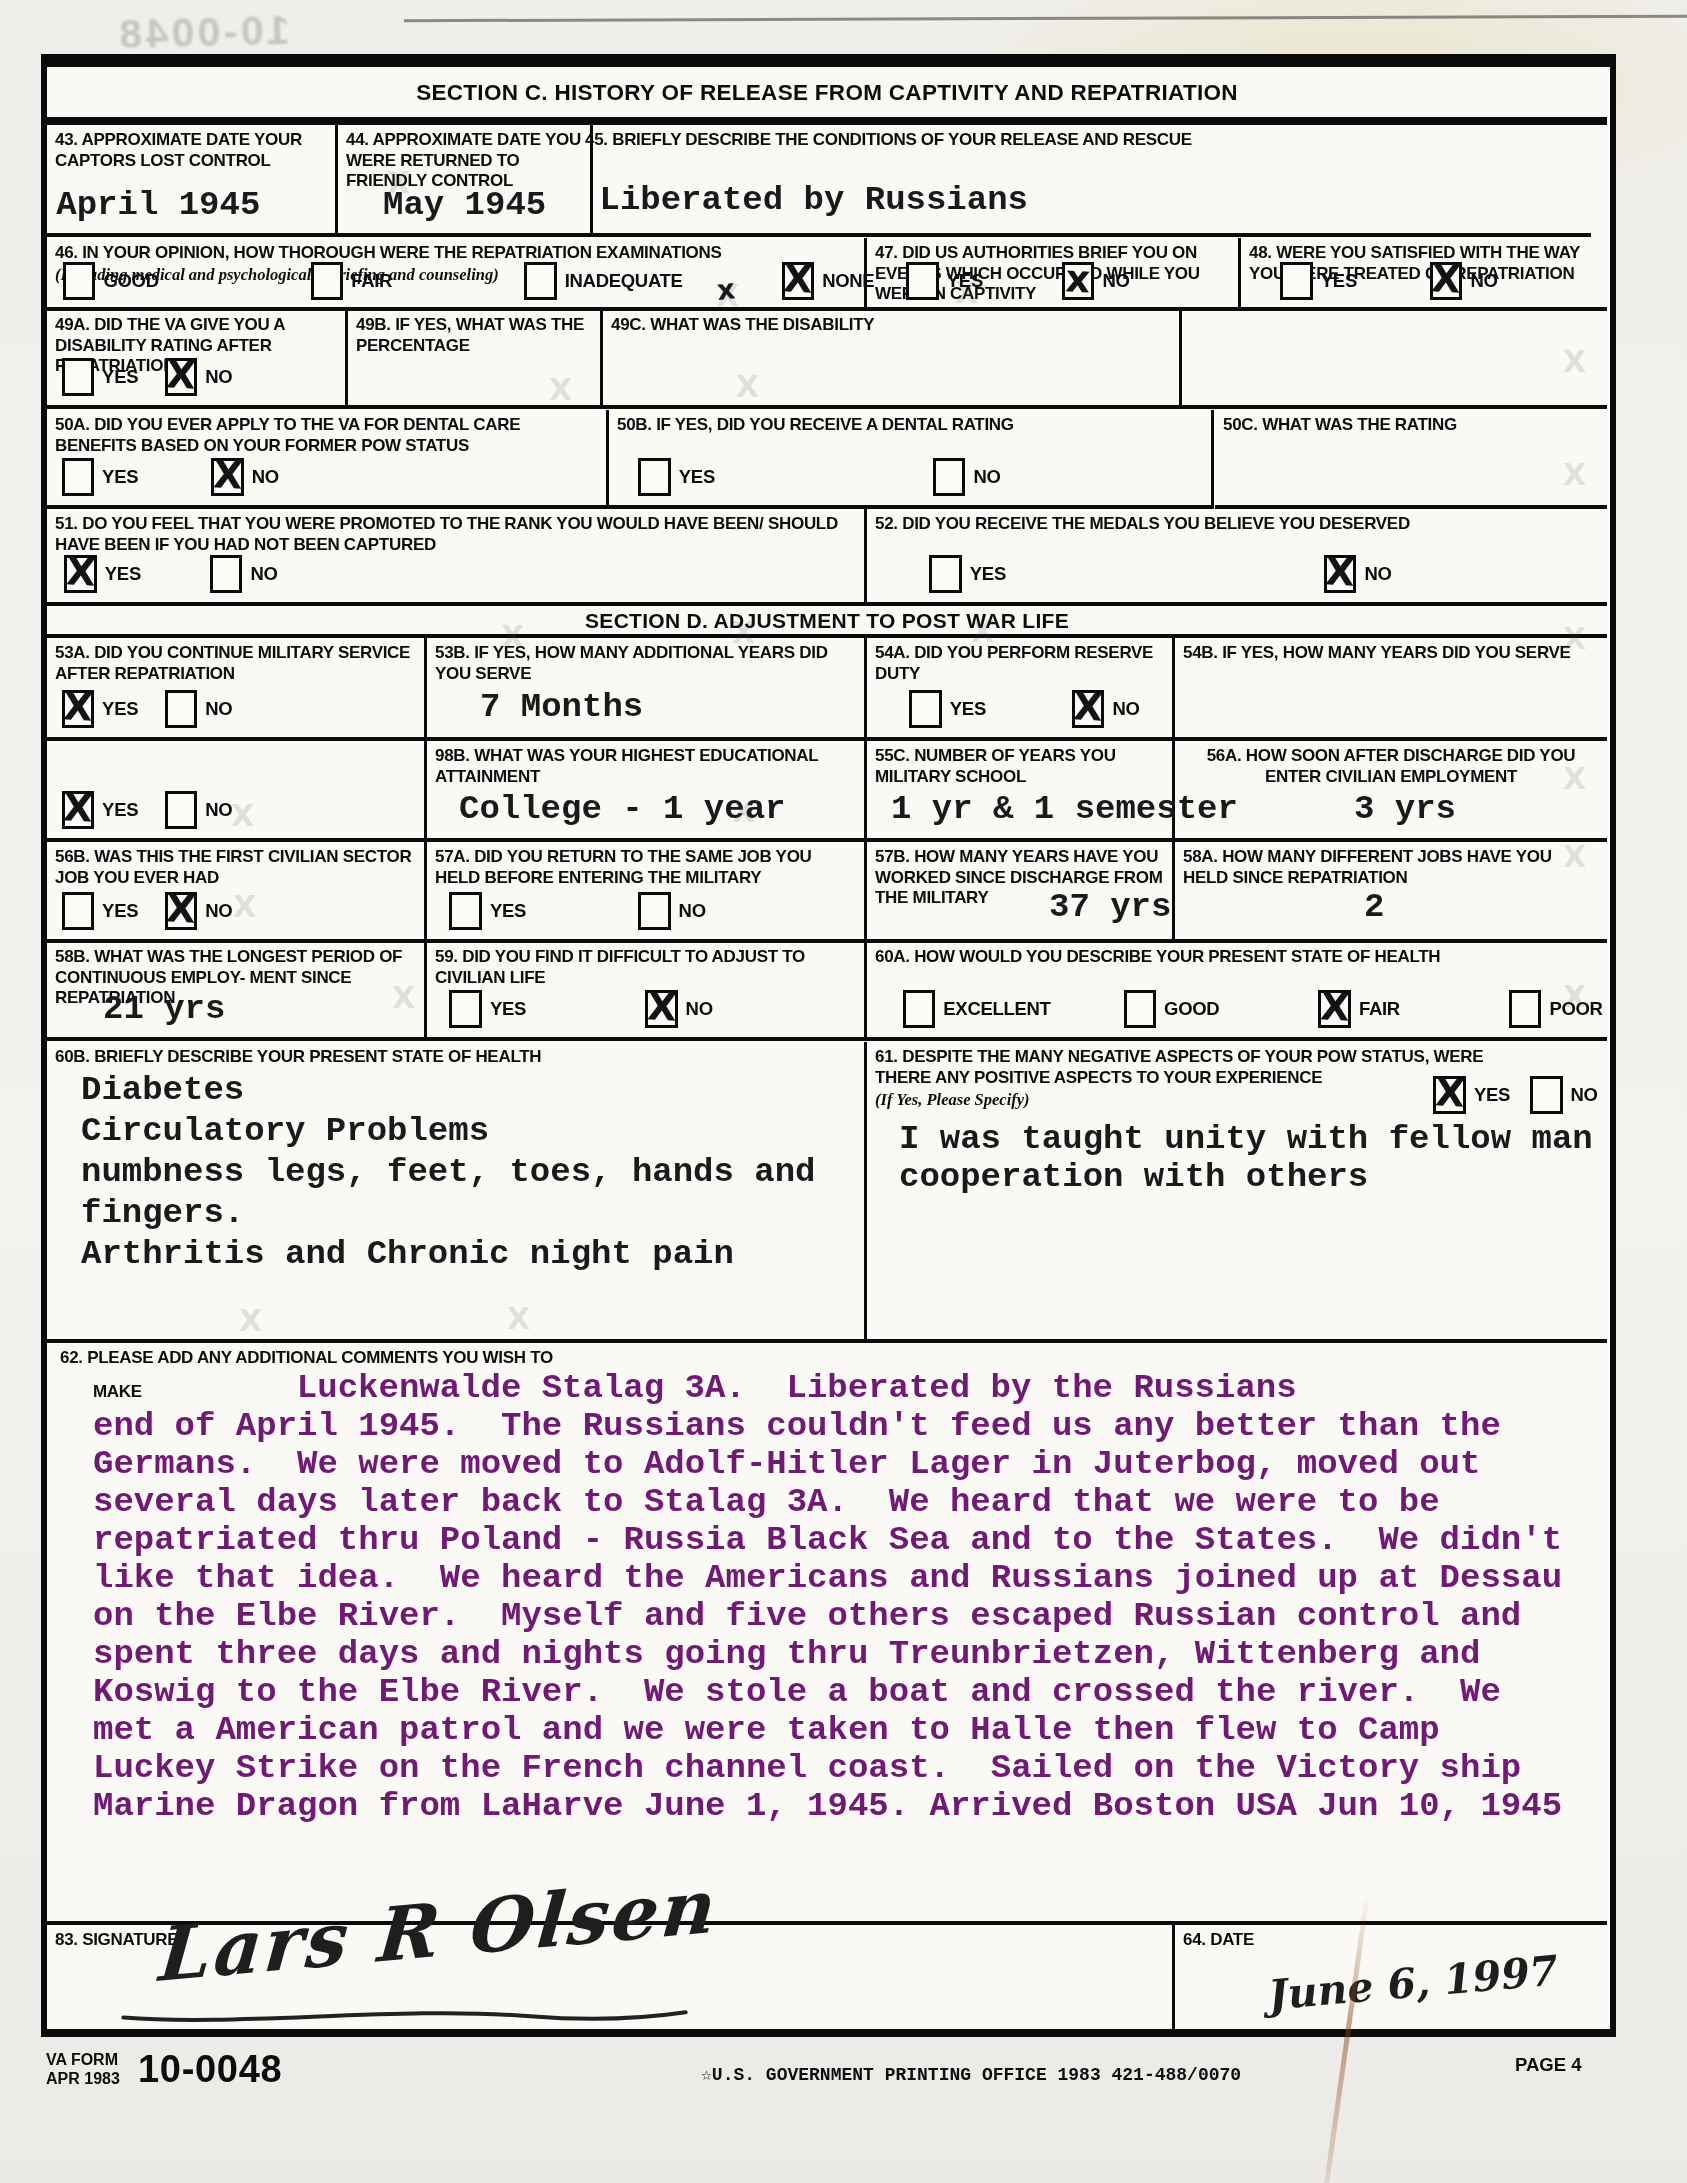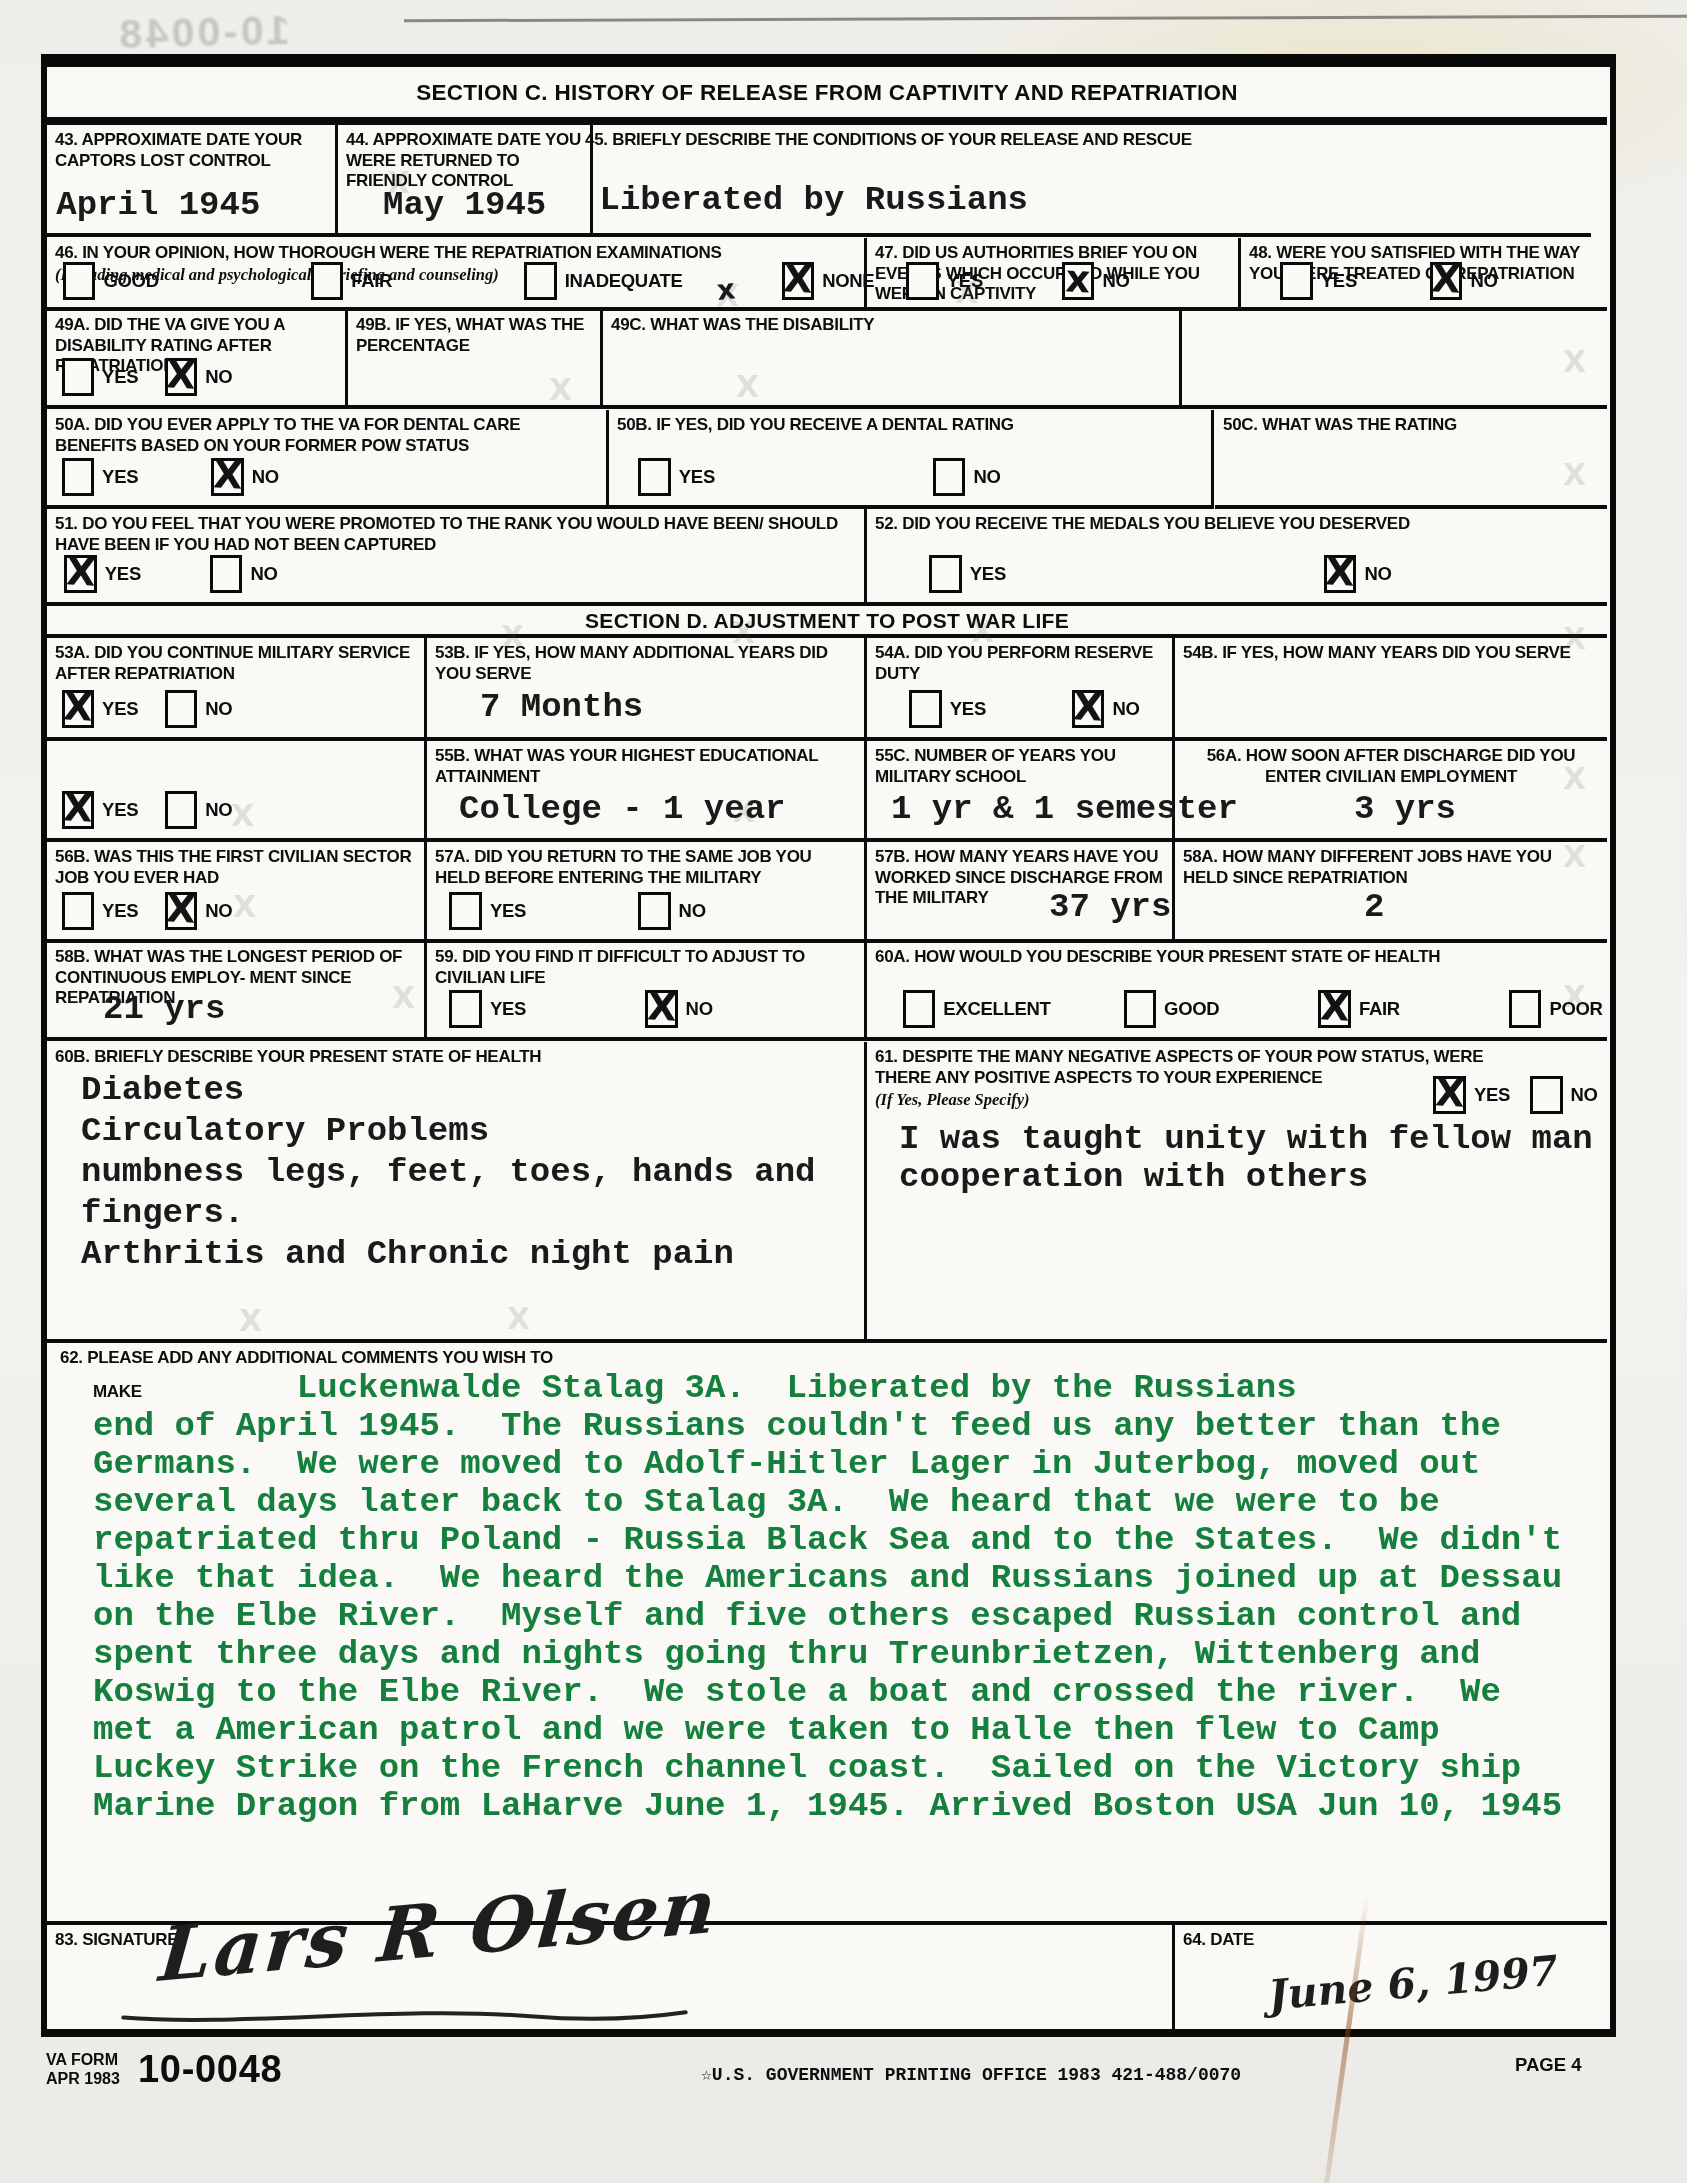--- a/index.html
+++ b/index.html
@@ -18,21 +18,21 @@
   .lbl{display:block;font:700 17px/20.5px "Liberation Sans",sans-serif;letter-spacing:-0.3px;}
   .note{display:block;font:italic 700 16.5px/20px "Liberation Serif",serif;margin-top:1.3px;}
   .cbs{position:absolute;left:9.3px;bottom:9.3px;display:flex;align-items:center;}
   .cb{display:flex;align-items:center;}
   .box{position:relative;width:26.5px;height:32px;border:3.3px solid #0a0a0a;background:#fbfaf6;flex:0 0 auto;}
   .mark{position:absolute;left:-4.6px;top:-8px;width:36px;height:44px;font:700 38px/44px "DejaVu Sans",sans-serif;color:#131313;transform:rotate(3deg);text-align:center;}
   .cbl{font:700 18.5px "Liberation Sans",sans-serif;letter-spacing:-0.3px;margin-left:8px;}
   .val{position:absolute;font:700 34px/41px "Liberation Mono",monospace;color:#1a1a1a;white-space:pre;}
   .xtra{position:absolute;font:700 28px "DejaVu Sans",sans-serif;transform:rotate(-6deg);color:#161616;}
   .q62lbl{display:inline;font:700 17px/20.5px "Liberation Sans",sans-serif;letter-spacing:-0.3px;margin-right:155px;}
-  .q62val{display:inline;font:700 34px/38px "Liberation Mono",monospace;color:#15803d;white-space:pre;}
+  .q62val{display:inline;font:700 34px/38px "Liberation Mono",monospace;color:#701a75;white-space:pre;}
   .hand{font-family:"DejaVu Serif",serif;font-style:italic;font-weight:700;color:#1e1e1e;}
   .sig{position:absolute;left:112px;top:-38px;font-size:74px;transform:rotate(-5deg) skewX(-10deg);letter-spacing:2.6px;white-space:nowrap;z-index:5;}
   .sigline{position:absolute;left:73px;top:78px;z-index:4;}
   .date{position:absolute;left:93px;top:34px;font-size:41px;transform:rotate(-5deg);white-space:nowrap;}
   .footer-small{position:absolute;font:700 16px/18.5px "Liberation Sans",sans-serif;}
   .footer-num{position:absolute;font:900 38px "Liberation Sans",sans-serif;letter-spacing:0.7px;}
   .footer-mono{position:absolute;font:700 18px "Liberation Mono",monospace;}
   .footer-page{position:absolute;font:700 18.5px "Liberation Sans",sans-serif;}
 </style>
 </head>
@@ -286,21 +286,21 @@
           </span>
         <span class="cb" style="margin-left:26.5px;">
             <span class="box">
               <span class="mark"></span>
             </span>
             <span class="cbl">NO</span>
           </span>
       </div>
     </div>
     <div class="cell" style="left:380px;top:674px;width:440px;height:101px;">
-      <span class="lbl">55B. WHAT WAS YOUR HIGHEST EDUCATIONAL ATTAINMENT</span>
+      <span class="lbl">98B. WHAT WAS YOUR HIGHEST EDUCATIONAL ATTAINMENT</span>
       <span class="val" style="left:32px;bottom:8px;">College - 1 year</span>
     </div>
     <div class="cell" style="left:820px;top:674px;width:308px;height:101px;">
       <span class="lbl">55C. NUMBER OF YEARS YOU MILITARY SCHOOL</span>
       <span class="val" style="left:24px;bottom:8px;z-index:3;">1 yr &amp; 1 semester</span>
     </div>
     <div class="cell last" style="left:1128px;top:674px;width:432px;height:101px;text-align:center;">
       <span class="lbl">56A. HOW SOON AFTER DISCHARGE DID YOU ENTER CIVILIAN EMPLOYMENT</span>
       <span class="val" style="left:179px;bottom:8px;">3 yrs</span>
     </div>

